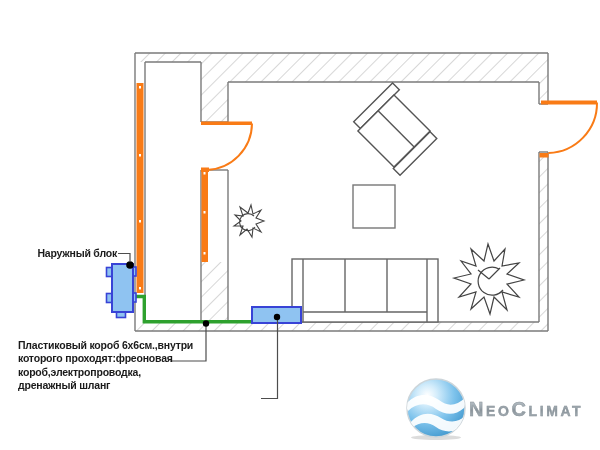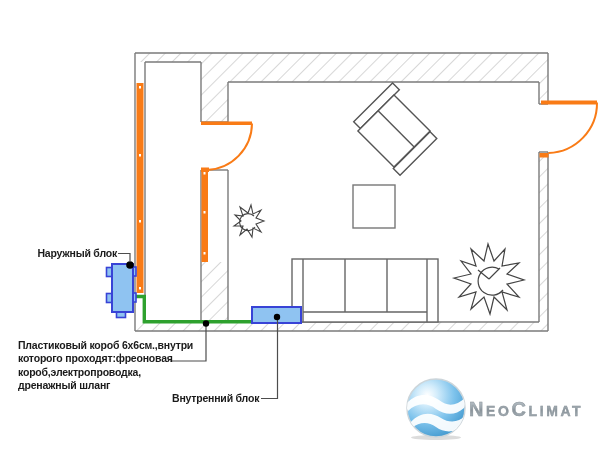--- a/index.html
+++ b/index.html
@@ -158,14 +158,13 @@
     </g>
   </svg>
 
   <div class="lbl" style="right:483px;top:247px;">Наружный блок</div>
 
   <div class="lbl multi" style="left:18px;top:339px;">Пластиковый короб 6х6см.,внутри
 которого проходят:фреоновая
 короб,электропроводка,
 дренажный шланг</div>
 
-  <div class="lbl" style="left:172px;top:392px;">Внутренний блок</div>
 </div>
 
 </body></html>

